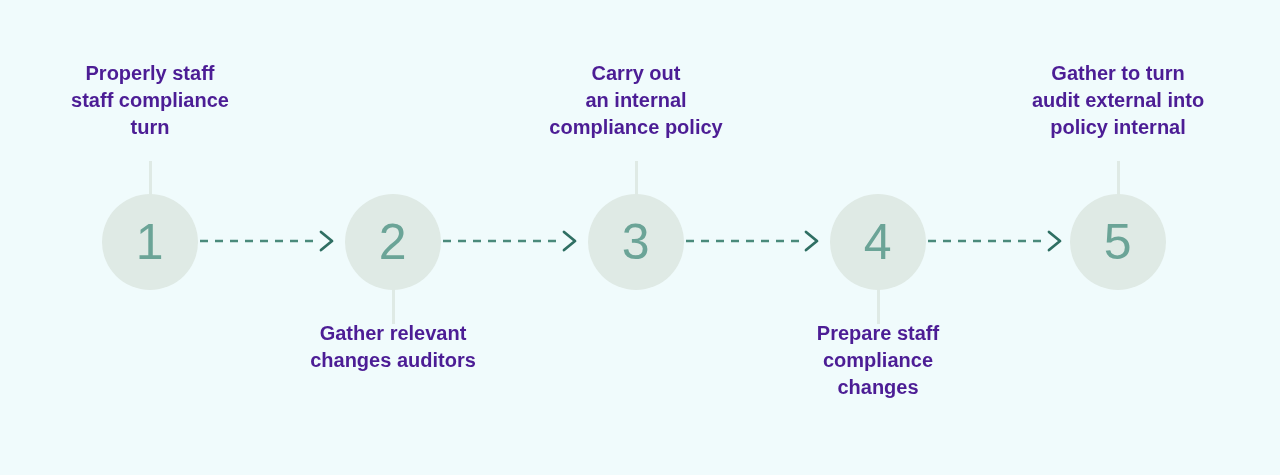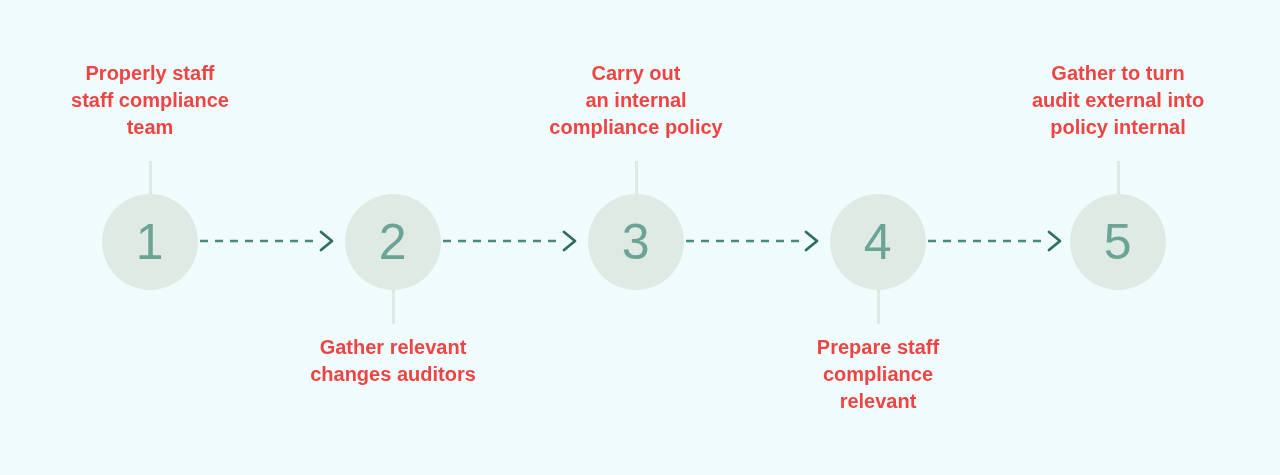--- a/index.html
+++ b/index.html
@@ -47,31 +47,31 @@
     line-height: 1;
     letter-spacing: 0.5px;
   }
   
   .label {
     position: absolute;
     left: 50%;
     width: 260px;
     margin-left: -130px;
     text-align: center;
-    color: #ef4444;
+    color: #4c1d95;
     font-size: 20px;
     font-weight: 700;
     line-height: 27px;
     z-index: 4;
   }
   .label-above {
     bottom: 334px;
   }
   .label-below {
-    top: 334px;
+    top: 320px;
   }
   
   .stem {
     position: absolute;
     left: 50%;
     margin-left: -1.5px;
     width: 3px;
     background: #dfeae5;
     z-index: 2;
   }
@@ -125,21 +125,21 @@
     <svg width="136" height="26" viewBox="0 0 136 26" aria-hidden="true">
       <line x1="0" y1="13" x2="118" y2="13" stroke="#4a8a7b" stroke-width="2.6" stroke-dasharray="8 7" stroke-linecap="butt"></line>
       <polyline points="121,4 132,13 121,22" fill="none" stroke="#2f6f63" stroke-width="2.8" stroke-linecap="round" stroke-linejoin="round"></polyline>
     </svg>
   </div>
 
   <div class="step" style="left:150px;">
     <div class="label label-above">
       <div>Properly staff</div>
       <div>staff compliance</div>
-      <div>team</div>
+      <div>turn</div>
     </div>
     <div class="stem stem-up"></div>
     <div class="circle">
       <span class="circle-number">1</span>
     </div>
   </div>
 
   <div class="step" style="left:393px;">
     <div class="circle">
       <span class="circle-number">2</span>
@@ -164,21 +164,21 @@
   </div>
 
   <div class="step" style="left:878px;">
     <div class="circle">
       <span class="circle-number">4</span>
     </div>
     <div class="stem stem-down"></div>
     <div class="label label-below">
       <div>Prepare staff</div>
       <div>compliance</div>
-      <div>relevant</div>
+      <div>changes</div>
     </div>
   </div>
 
   <div class="step" style="left:1118px;">
     <div class="label label-above">
       <div>Gather to turn</div>
       <div>audit external into</div>
       <div>policy internal</div>
     </div>
     <div class="stem stem-up"></div>

